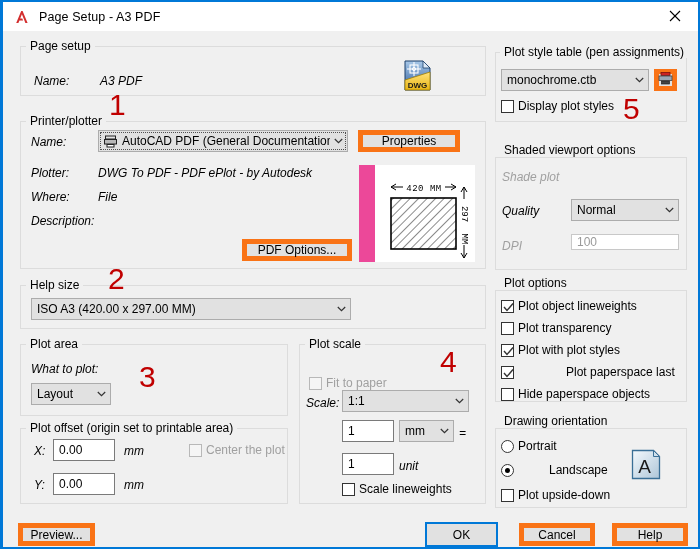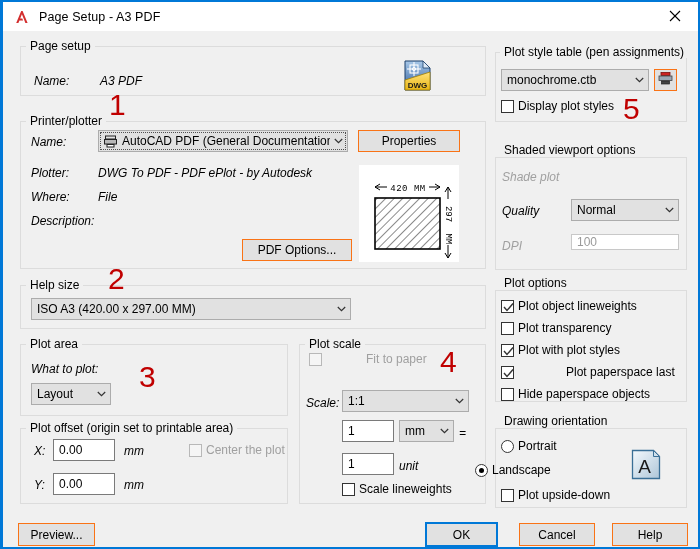--- a/index.html
+++ b/index.html
@@ -99,21 +99,21 @@
     display:flex; align-items:center;
     padding-left:5px;
     color:#000;
   }
   .txt.dis { background:#ffffff; color:#9a9a9a; border-color:#c8c8c8; }
 
   
   .btn {
     position:absolute;
     background:#e1e1e1;
-    border:1px solid #f97316;
+    border:5px solid #f97316;
     display:flex; align-items:center; justify-content:center;
     font-size:12px; cursor:default;
     color:#000;
   }
   .btn.default {
     border:2px solid #0078d7;
     background:#e1e1e1;
   }
 
   
@@ -150,20 +150,21 @@
     font-family:"Liberation Sans", sans-serif;
     font-size:30px;
     font-weight:400;
     line-height:30px;
   }
 
   
   .preview {
     position:absolute;
     background:#ec4899;
+    padding-left:16px;
   }
   .preview svg { display:block; }
 
   .dwgicon { position:absolute; }
   .orient-icon { position:absolute; }
 </style>
 </head>
 <body>
 
 <div class="dialog">
@@ -311,21 +312,21 @@
   <div class="lbl" style="left:121px; top:476px;">mm</div>
 
   <div class="cb dis" style="left:186px; top:441px;">
     <span class="box"></span>
     <span class="cbl">Center the plot</span>
   </div>
 
   <div class="gbox" style="left:296px; top:342px; width:187px; height:160px;"></div>
   <div class="gtitle" style="left:302px; top:336px;">Plot scale</div>
 
-  <div class="cb dis" style="left:306px; top:350px;gap:40px;">
+  <div class="cb dis" style="left:306px; top:374px;">
     <span class="box"></span>
     <span class="cbl">Fit to paper</span>
   </div>
 
   <div class="lbl" style="left:303px; top:394px;">Scale:</div>
   <div class="combo" style="left:339px; top:388px; width:127px; height:22px;">
     <span class="cv">1:1</span>
     <span class="arrow">
       <svg width="9" height="6" viewBox="0 0 9 6">
           <polyline points="0.8,1 4.5,4.6 8.2,1" fill="none" stroke="#333" stroke-width="1.2"></polyline>
@@ -435,21 +436,21 @@
     <span class="cbl">Hide paperspace objects</span>
   </div>
 
   <div class="gbox" style="left:492px; top:426px; width:192px; height:80px;"></div>
   <div class="gtitle" style="left:497px; top:413px;">Drawing orientation</div>
 
   <div class="rd" style="left:498px; top:437px;">
     <span class="circ"></span>
     <span class="rdl">Portrait</span>
   </div>
-  <div class="rd" style="left:472px; top:461px;">
+  <div class="rd" style="left:498px; top:461px;gap:31px;">
     <span class="circ">
         <span class="dot"></span>
       </span>
     <span class="rdl">Landscape</span>
   </div>
   <div class="cb" style="left:498px; top:486px;">
     <span class="box"></span>
     <span class="cbl">Plot upside-down</span>
   </div>
 

